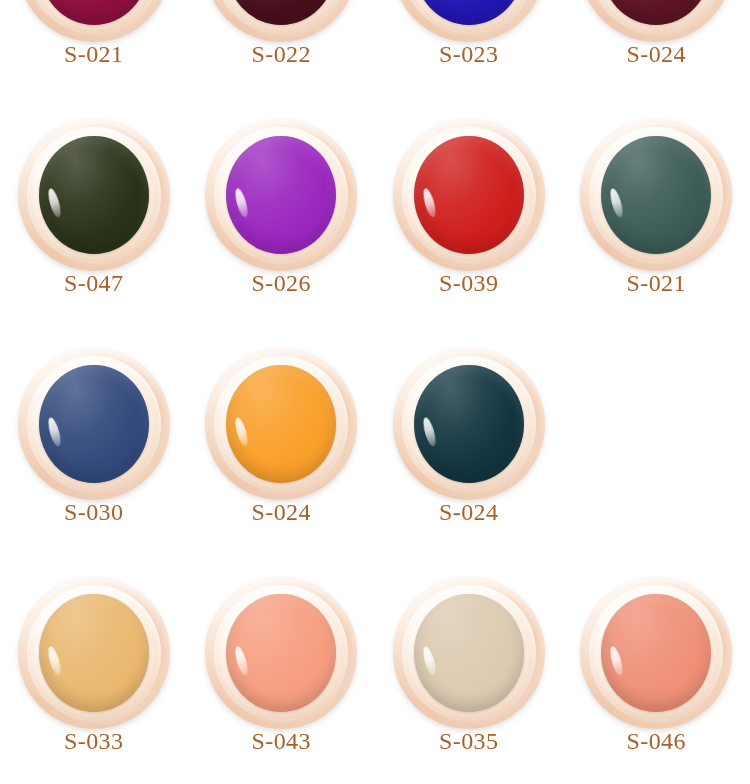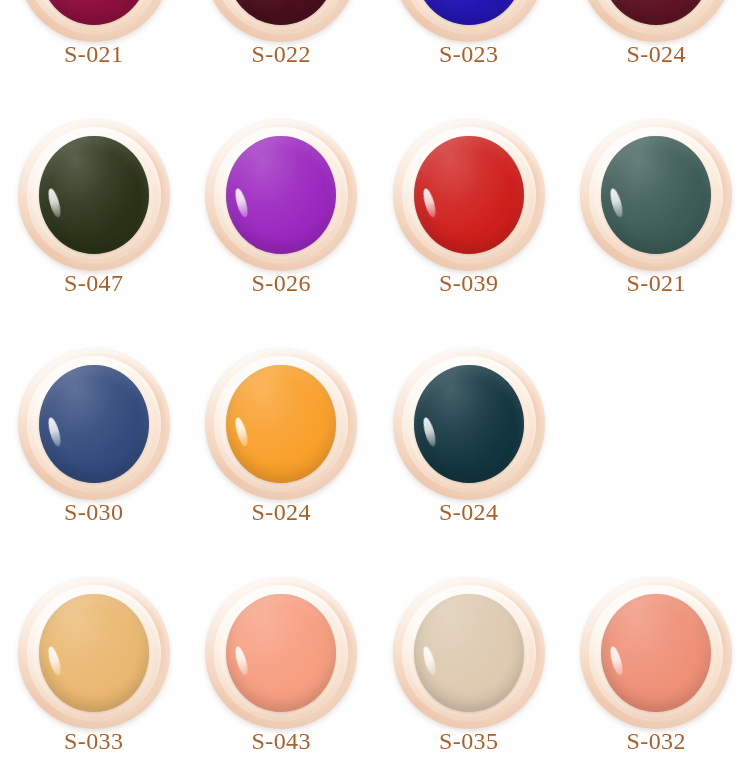--- a/index.html
+++ b/index.html
@@ -331,16 +331,16 @@
       <div class="swatch-cell">
         <div class="jar">
           <div class="jar-shadow"></div>
           <div class="jar-rim"></div>
           <div class="jar-lip"></div>
           <div class="jar-gel" style="background: rgb(239, 144, 119);">
             <div class="gel-sheen"></div>
             <div class="gel-glint"></div>
           </div>
         </div>
-        <div class="swatch-label">S-032</div>
+        <div class="swatch-label">S-046</div>
       </div>
     </div>
   </div>
 
 </body></html>

